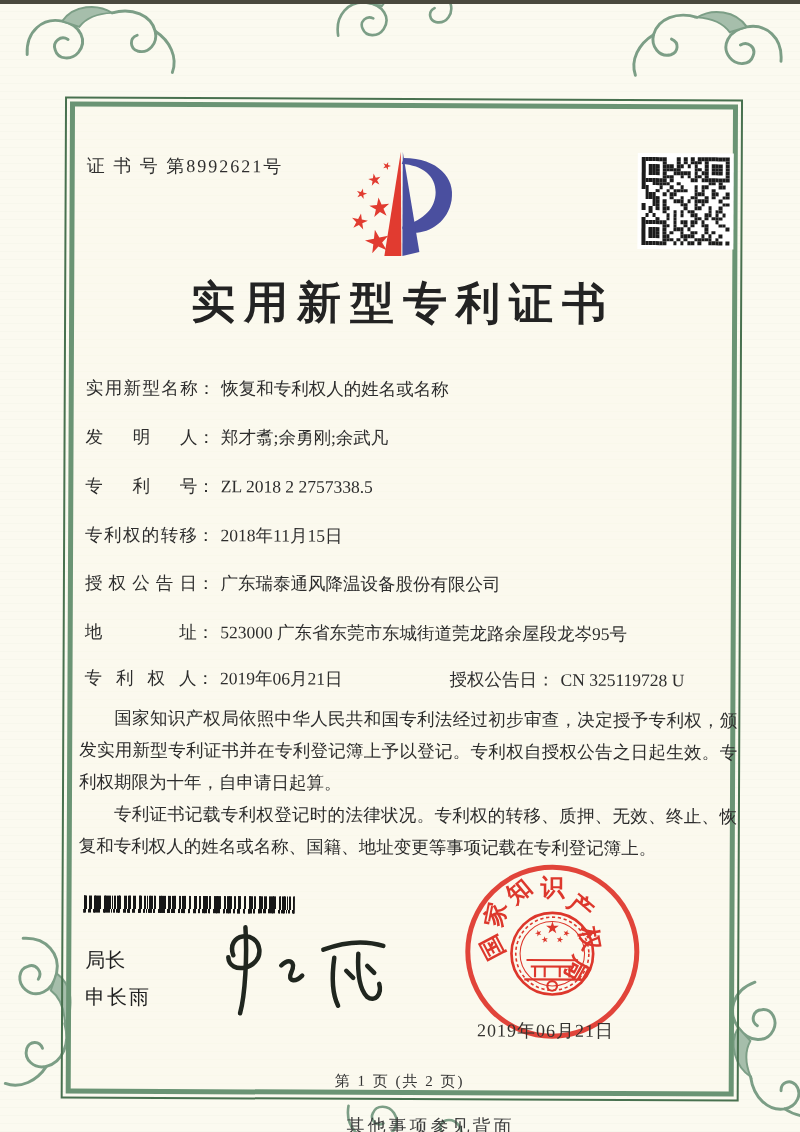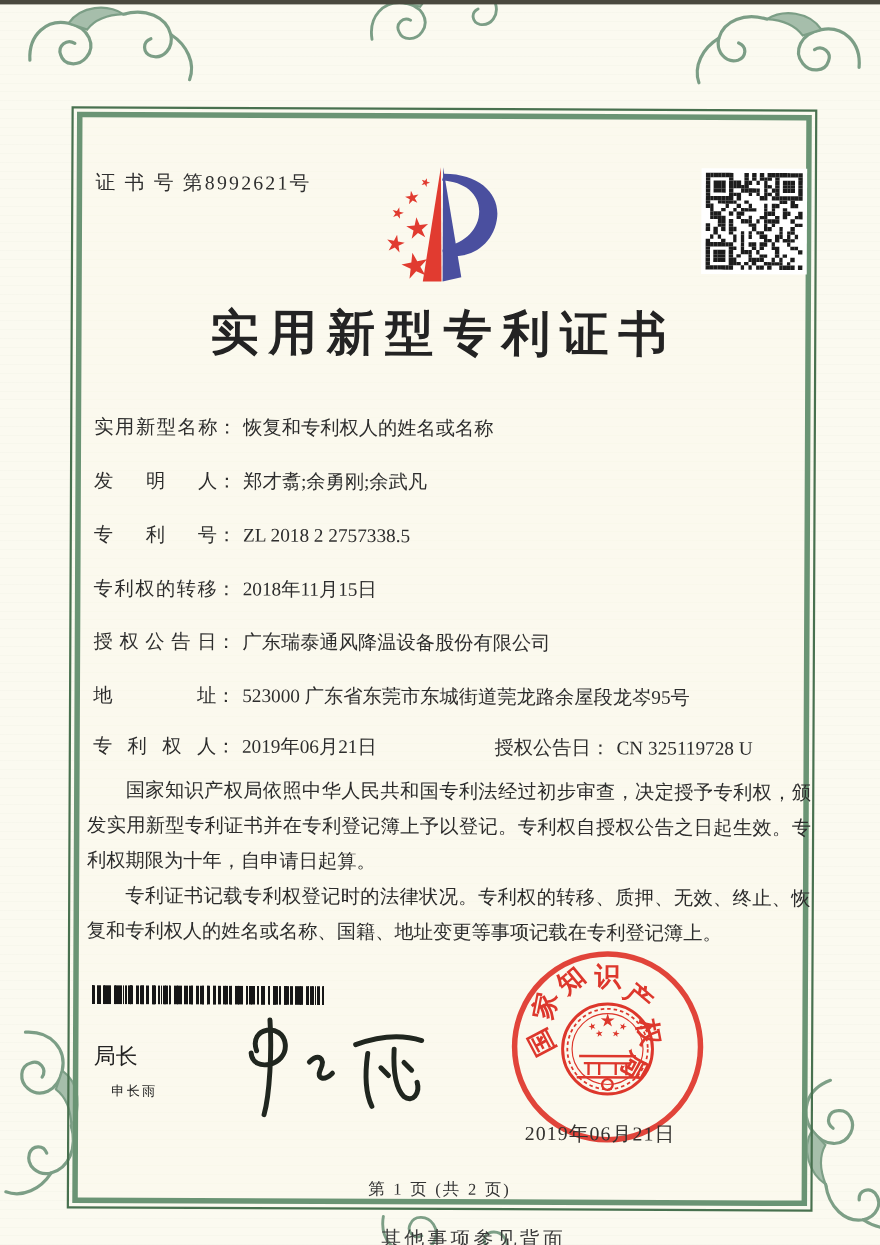--- a/index.html
+++ b/index.html
@@ -39,22 +39,22 @@
   .paras p{margin:0;text-indent:2em;}
 
   .barcode{position:absolute;left:85px;top:897px;width:211px;height:17px;
     background:
      repeating-linear-gradient(90deg,#161616 0 2px,transparent 2px 5px),
      repeating-linear-gradient(90deg,#161616 0 1px,transparent 1px 7px),
      repeating-linear-gradient(90deg,#161616 0 3px,transparent 3px 11px);}
 
   .director-title{position:absolute;left:87px;top:948px;font-size:20px;
      font-family:Liberation Mono, monospace;color:#222;}
-  .director-name{position:absolute;left:87px;top:985px;font-size:12px;letter-spacing:2px;
-     font-family:"Liberation Sans","DejaVu Sans",sans-serif;color:#222;margin-left:16px;}
+  .director-name{position:absolute;left:87px;top:985px;font-size:20px;letter-spacing:2px;
+     font-family:"Liberation Sans","DejaVu Sans",sans-serif;color:#222;}
   .signature{position:absolute;left:205px;top:916px;width:210px;height:108px;}
 
   .seal{position:absolute;left:467px;top:864px;width:174px;height:174px;}
   .seal-ring{position:absolute;left:0;top:0;width:164px;height:164px;border:5px solid rgba(222,48,38,0.9);
      border-radius:50%;}
   .seal-emblem{position:absolute;left:44px;top:46px;width:86px;height:86px;}
   .seal-ch{position:absolute;left:50%;top:50%;font-size:24px;font-weight:bold;color:#dd372c;
      transform-origin:0 0;}
   .seal-date{position:absolute;left:479px;top:1018px;font-size:18px;letter-spacing:1px;color:#33322f;z-index:5;}
 

